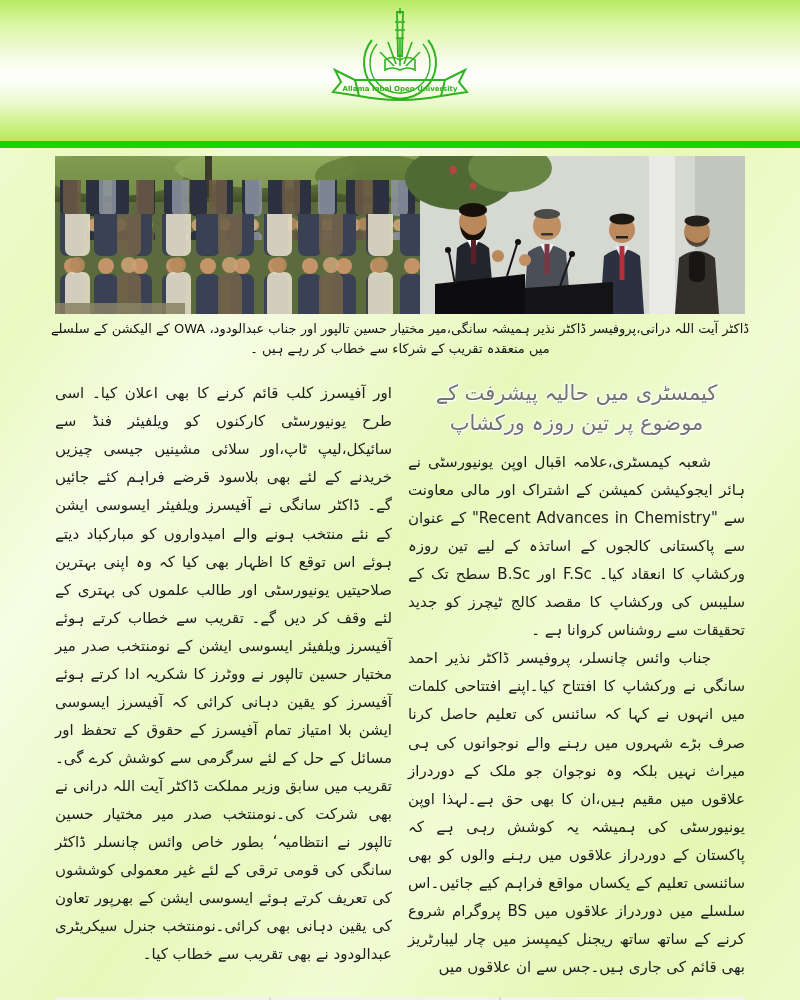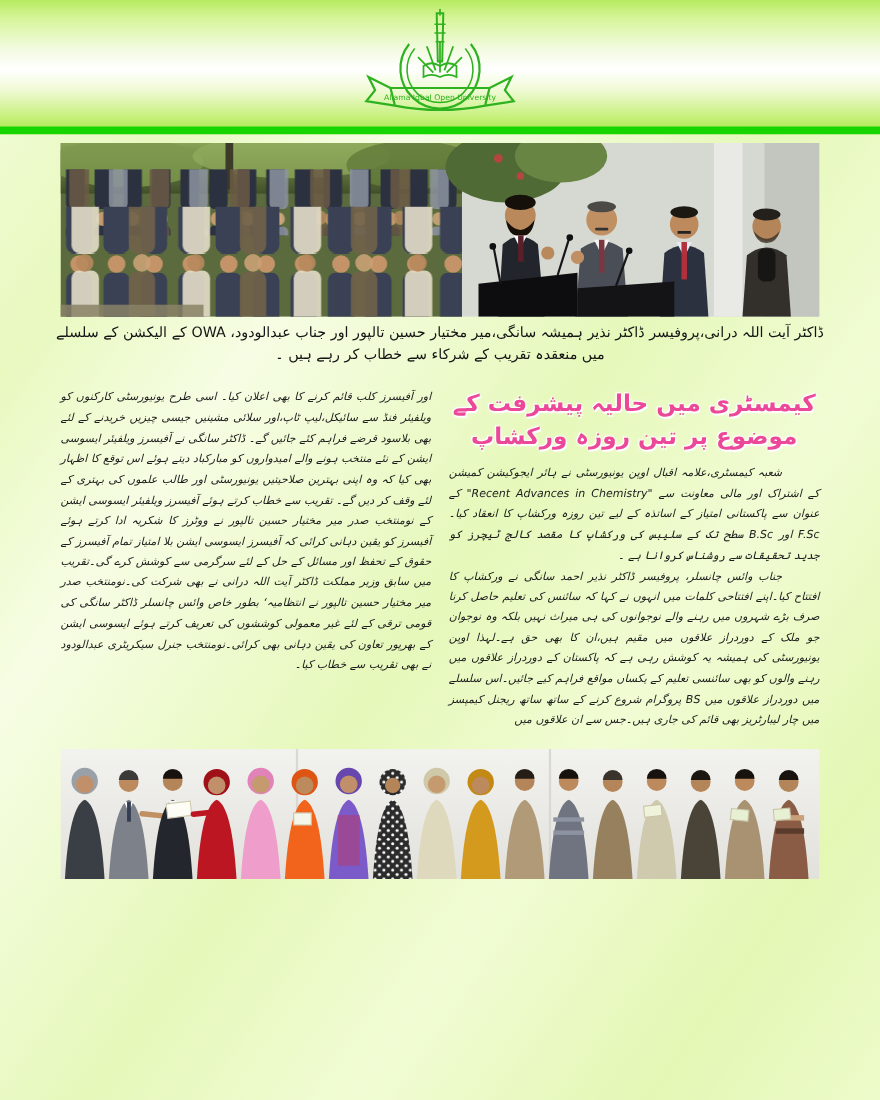--- a/index.html
+++ b/index.html
@@ -3,49 +3,49 @@
 <meta charset="utf-8">
 <style>
   html,body{margin:0;padding:0;}
   body{
     width:800px;height:1000px;overflow:hidden;position:relative;
     font-family:"DejaVu Sans",sans-serif;
     background:linear-gradient(125deg,#f2fcd9 0%,#e9f9c0 16%,#f6fde4 30%,#e6f8ba 52%,#f1fcd4 68%,#e4f7b4 86%,#edfbca 100%);
   }
   
   .header{
-    position:relative;height:122px;
+    position:relative;height:148px;
     background:linear-gradient(180deg,#b7eb60 0%,#d7f59b 14%,#f4fbe4 38%,#ffffff 52%,#eefad2 68%,#c9f180 86%,#a5e748 100%);
+    font-weight:bold;
   }
   .header-bar{position:absolute;left:0;bottom:0;width:100%;height:7px;background:#17d600;}
   .logo-wrap{position:absolute;left:50%;top:8px;transform:translateX(-50%);}
   
   .photo{display:block;width:690px;margin:0 auto;}
   .photo-top{margin-top:8px;height:158px;}
   .photo-bottom{margin-top:16px;height:118px;}
   
   .caption{
     direction:rtl;text-align:center;color:#141414;
     font-size:13px;line-height:1.55;margin:5px 48px 0 48px;
   }
   
   .columns{
     display:flex;gap:16px;direction:rtl;
     margin:20px 55px 0 55px;
   }
   .col{flex:1;min-width:0;}
   .headline{
-    text-align:center;font-size:21px;font-weight:bold;color:#ec4899;
+    text-align:center;font-size:21px;font-weight:normal;color:#737373;
     text-shadow:1px 1px 0 #ffffff,-1px -1px 0 #ffffff,0 0 5px rgba(255,255,255,.95);
     margin:0 0 10px 0;line-height:1.4;
   }
   .col p{
-    margin:0;font-size:10px;line-height:1.87;color:#1c1c1c;
+    margin:0;font-size:15px;line-height:1.87;color:#1c1c1c;
     text-align:justify;
-    font-style:italic;
   }
   .col p.indent{text-indent:34px;}
 </style>
 </head>
 <body>
 
 <div class="header">
   <div class="logo-wrap">
     <svg width="150" height="106" viewBox="0 0 150 106">
       <g fill="none" stroke="#2fb21f" stroke-width="2">
@@ -173,21 +173,21 @@
       <circle cx="517" cy="98" r="3" fill="#101013"></circle>
     </g>
   </g>
 </svg>
 
 <div class="caption">ڈاکٹر آیت اللہ درانی،پروفیسر ڈاکٹر نذیر ہمیشہ سانگی،میر مختیار حسین تالپور اور جناب عبدالودود، OWA کے الیکشن کے سلسلے میں منعقدہ تقریب کے شرکاء سے خطاب کر رہے ہیں ۔</div>
 
 <div class="columns">
   <div class="col">
     <h2 class="headline">کیمسٹری میں حالیہ پیشرفت کے موضوع پر تین روزہ ورکشاپ</h2>
-    <p class="indent">شعبہ کیمسٹری،علامہ اقبال اوپن یونیورسٹی نے ہائر ایجوکیشن کمیشن کے اشتراک اور مالی معاونت سے "Recent Advances in Chemistry" کے عنوان سے پاکستانی امتیاز کے اساتذہ کے لیے تین روزہ ورکشاپ کا انعقاد کیا۔ F.Sc اور B.Sc سطح تک کے سلیبس کی ورکشاپ کا مقصد کالج ٹیچرز کو جدید تحقیقات سے روشناس کروانا ہے ۔</p>
+    <p class="indent">شعبہ کیمسٹری،علامہ اقبال اوپن یونیورسٹی نے ہائر ایجوکیشن کمیشن کے اشتراک اور مالی معاونت سے "Recent Advances in Chemistry" کے عنوان سے پاکستانی کالجوں کے اساتذہ کے لیے تین روزہ ورکشاپ کا انعقاد کیا۔ F.Sc اور B.Sc سطح تک کے سلیبس کی ورکشاپ کا مقصد کالج ٹیچرز کو جدید تحقیقات سے روشناس کروانا ہے ۔</p>
     <p class="indent">جناب وائس چانسلر، پروفیسر ڈاکٹر نذیر احمد سانگی نے ورکشاپ کا افتتاح کیا۔اپنے افتتاحی کلمات میں انہوں نے کہا کہ سائنس کی تعلیم حاصل کرنا صرف بڑے شہروں میں رہنے والے نوجوانوں کی ہی میراث نہیں بلکہ وہ نوجوان جو ملک کے دوردراز علاقوں میں مقیم ہیں،ان کا بھی حق ہے۔لہذا اوپن یونیورسٹی کی ہمیشہ یہ کوشش رہی ہے کہ پاکستان کے دوردراز علاقوں میں رہنے والوں کو بھی سائنسی تعلیم کے یکساں مواقع فراہم کیے جائیں۔اس سلسلے میں دوردراز علاقوں میں BS پروگرام شروع کرنے کے ساتھ ساتھ ریجنل کیمپسز میں چار لیبارٹریز بھی قائم کی جاری ہیں۔جس سے ان علاقوں میں</p>
   </div>
   <div class="col">
     <p>اور آفیسرز کلب قائم کرنے کا بھی اعلان کیا۔ اسی طرح یونیورسٹی کارکنوں کو ویلفیئر فنڈ سے سائیکل،لیپ ٹاپ،اور سلائی مشینیں جیسی چیزیں خریدنے کے لئے بھی بلاسود قرضے فراہم کئے جائیں گے۔ ڈاکٹر سانگی نے آفیسرز ویلفیئر ایسوسی ایشن کے نئے منتخب ہونے والے امیدواروں کو مبارکباد دیتے ہوئے اس توقع کا اظہار بھی کیا کہ وہ اپنی بہترین صلاحیتیں یونیورسٹی اور طالب علموں کی بہتری کے لئے وقف کر دیں گے۔ تقریب سے خطاب کرتے ہوئے آفیسرز ویلفیئر ایسوسی ایشن کے نومنتخب صدر میر مختیار حسین تالپور نے ووٹرز کا شکریہ ادا کرتے ہوئے آفیسرز کو یقین دہانی کرائی کہ آفیسرز ایسوسی ایشن بلا امتیاز تمام آفیسرز کے حقوق کے تحفظ اور مسائل کے حل کے لئے سرگرمی سے کوشش کرے گی۔تقریب میں سابق وزیر مملکت ڈاکٹر آیت اللہ درانی نے بھی شرکت کی۔نومنتخب صدر میر مختیار حسین تالپور نے انتظامیہ‘ بطور خاص وائس چانسلر ڈاکٹر سانگی کی قومی ترقی کے لئے غیر معمولی کوششوں کی تعریف کرتے ہوئے ایسوسی ایشن کے بھرپور تعاون کی یقین دہانی بھی کرائی۔نومنتخب جنرل سیکریٹری عبدالودود نے بھی تقریب سے خطاب کیا۔</p>
   </div>
 </div>
 
 <svg class="photo photo-bottom" viewBox="0 0 690 118" preserveAspectRatio="none" role="img">
   <defs>
     <pattern id="bw" width="8" height="8" patternUnits="userSpaceOnUse">

